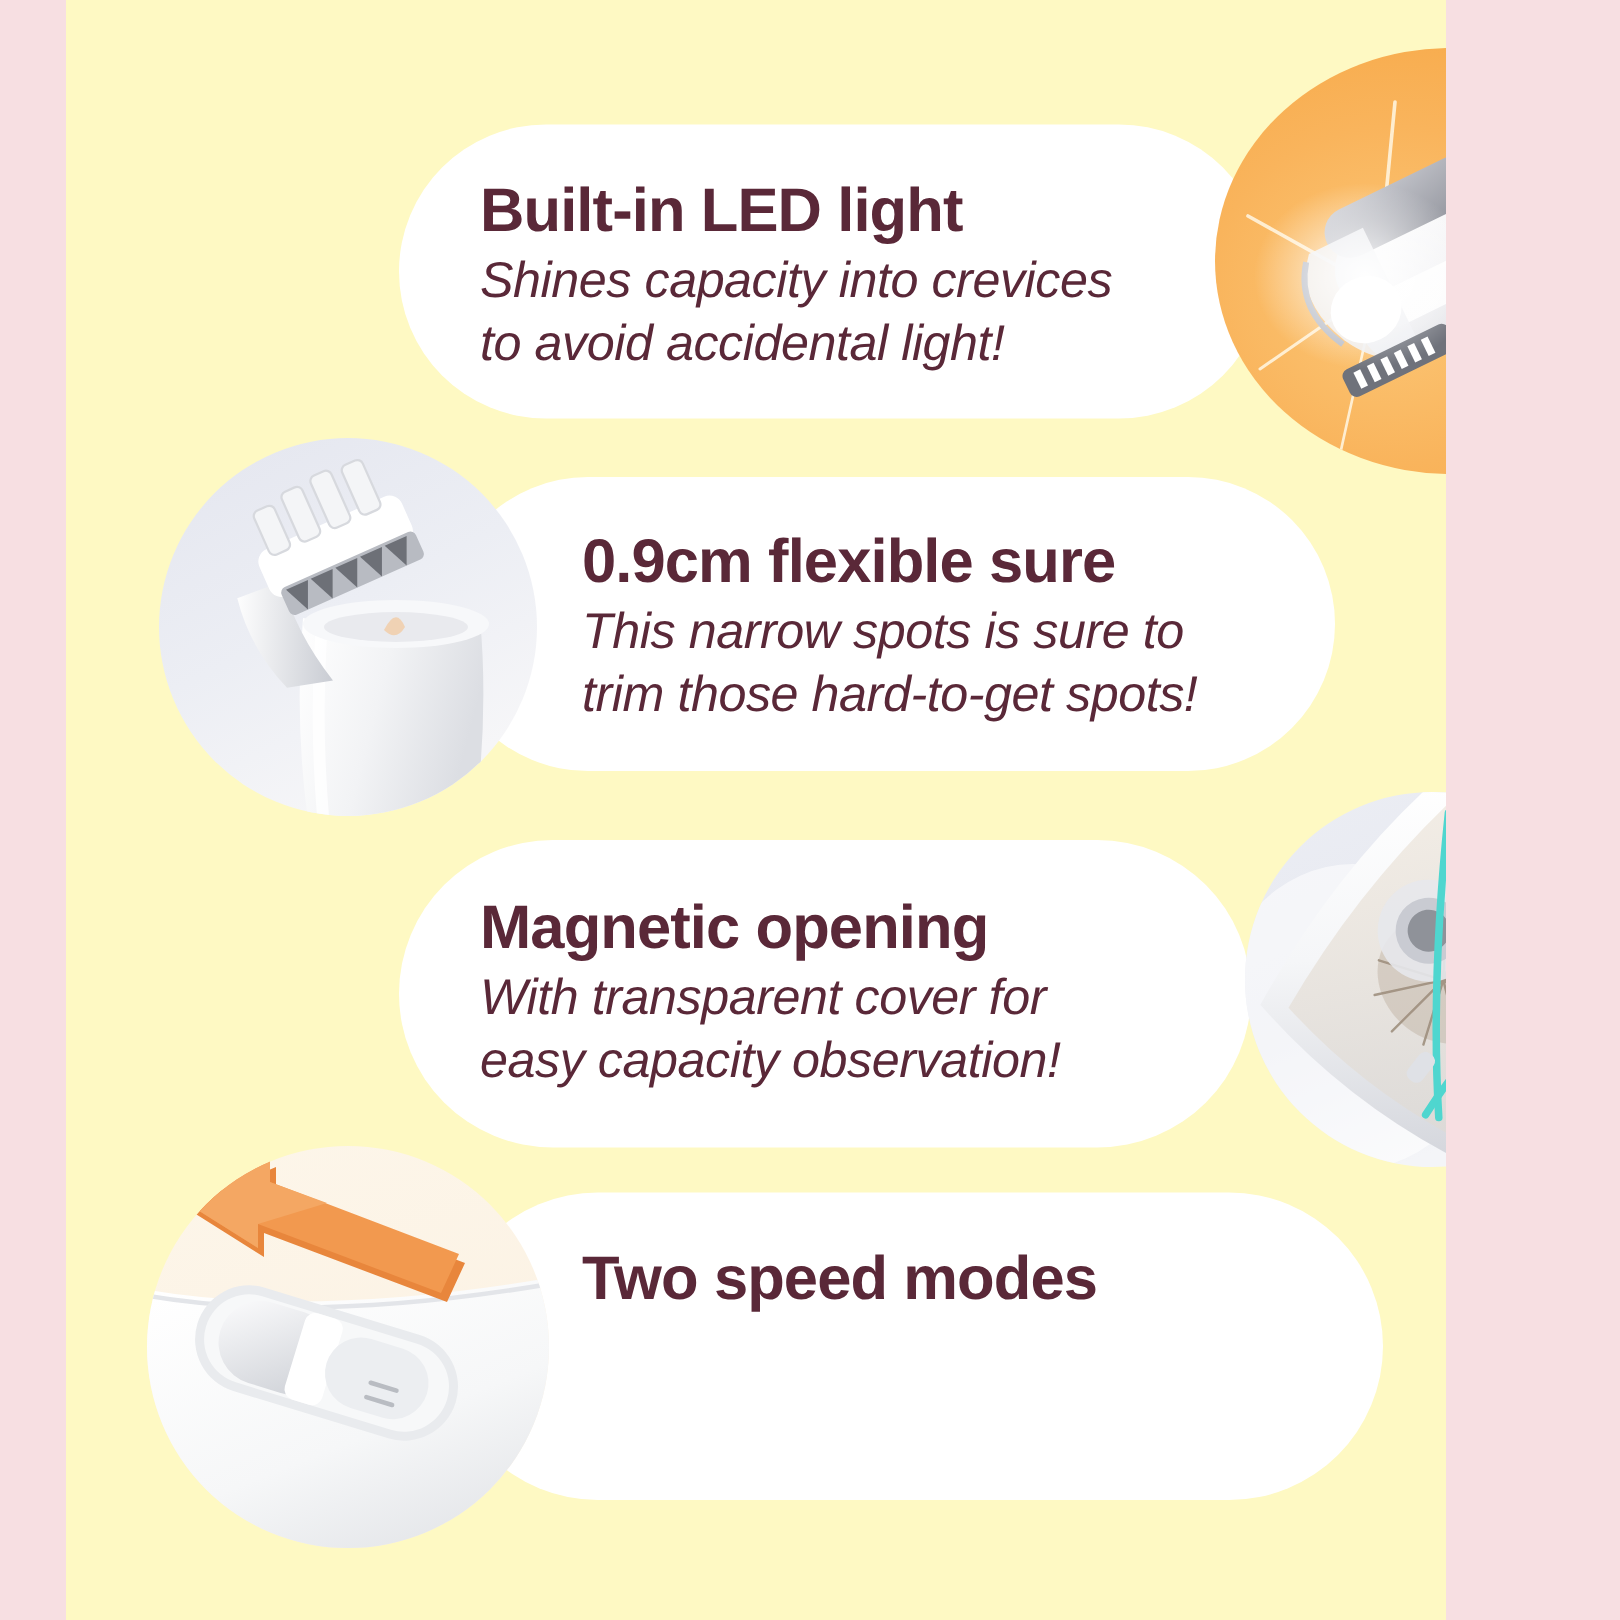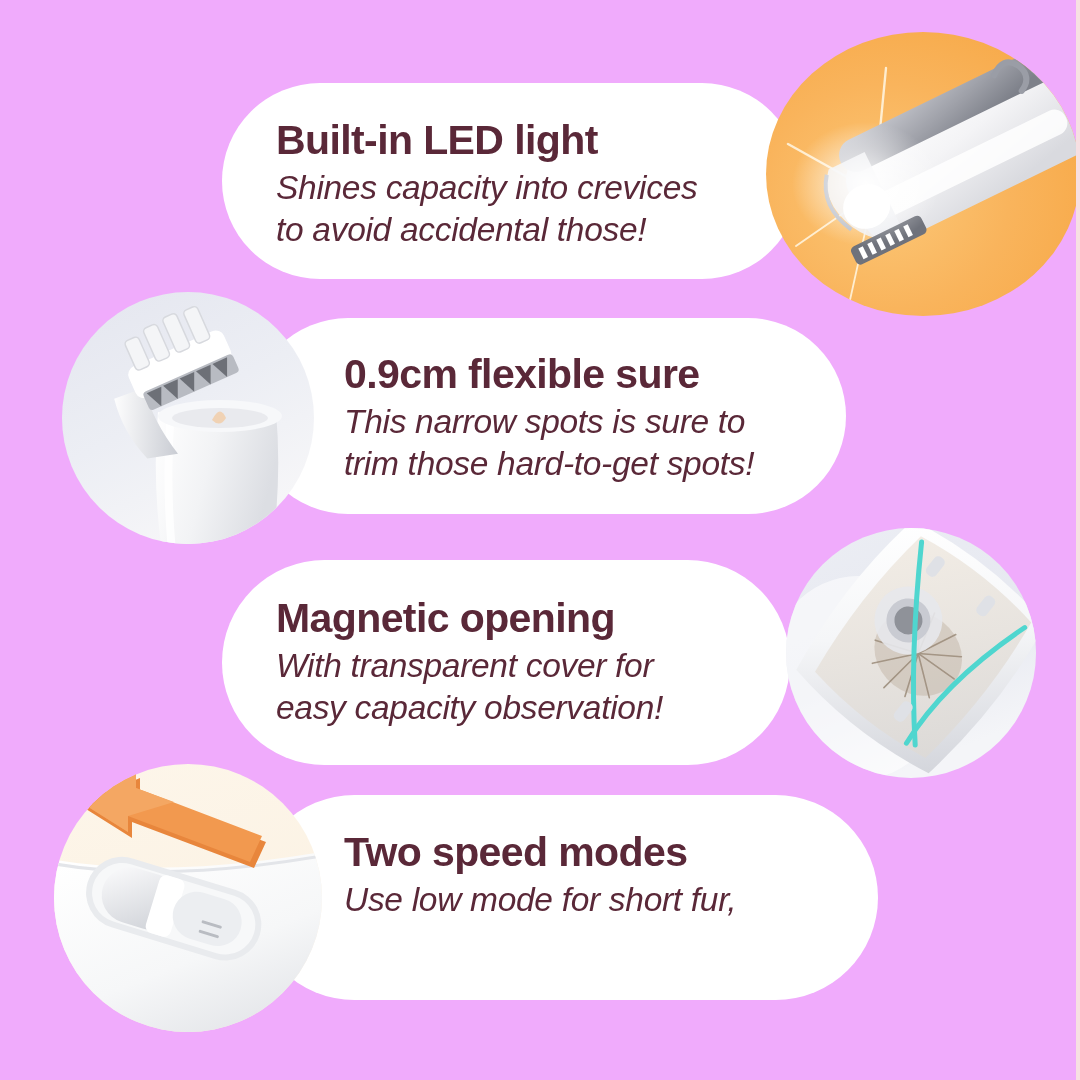--- a/index.html
+++ b/index.html
@@ -8,24 +8,25 @@
   }
   body {
     width: 1080px;
     height: 1080px;
     overflow: hidden;
     font-family: "Liberation Sans", sans-serif;
     background: #f7dfe2;
   }
   #stage {
     position: relative;
-    width: 1076px;
+    width: 920px;
     height: 1080px;
-    background: #f0abfc;
+    background: #fef9c3;
     overflow: hidden;
+    margin-left: 44px;
   }
 
   
   .feature { position: absolute; }
 
   .pill {
     position: absolute;
     background: #ffffff;
     border-radius: 110px;
     box-sizing: border-box;
@@ -147,21 +148,21 @@
 
           <path d="M268 84 q16 -14 26 2 q8 16 -8 24" fill="none" stroke="#9a9da6" stroke-width="6" stroke-linecap="round"></path>
         </g>
         <ellipse cx="100" cy="152" rx="74" ry="62" fill="url(#g1glow)"></ellipse>
       </svg>
     </div>
 
     <div class="pill-text">
       <p class="f-title">Built-in LED light</p>
       <p class="f-sub">Shines capacity into crevices</p>
-      <p class="f-sub">to avoid accidental those!</p>
+      <p class="f-sub">to avoid accidental light!</p>
     </div>
   </div>
 
   <div class="feature" id="row2">
     <div class="pill"></div>
 
     <div class="thumb">
       <svg viewBox="0 0 252 252" preserveAspectRatio="xMidYMid slice">
         <defs>
           <linearGradient id="g2bg" x1="0" y1="0" x2="0.5" y2="1">
@@ -332,17 +333,16 @@
         <g>
           <path d="M24 40 L86 14 L86 30 L212 78 L200 104 L78 58 L78 74 Z" fill="#e8863c"></path>
           <path d="M20 34 L82 8 L82 24 L208 72 L196 98 L74 52 L74 68 Z" fill="#f2994f"></path>
           <path d="M20 34 L82 8 L82 24 L120 38 L74 52 L74 68 Z" fill="#f4a763"></path>
         </g>
       </svg>
     </div>
 
     <div class="pill-text">
       <p class="f-title">Two speed modes</p>
-      <p class="f-sub">Use low mode for short fur,</p>
     </div>
   </div>
 
 </div>
 
 </body></html>

